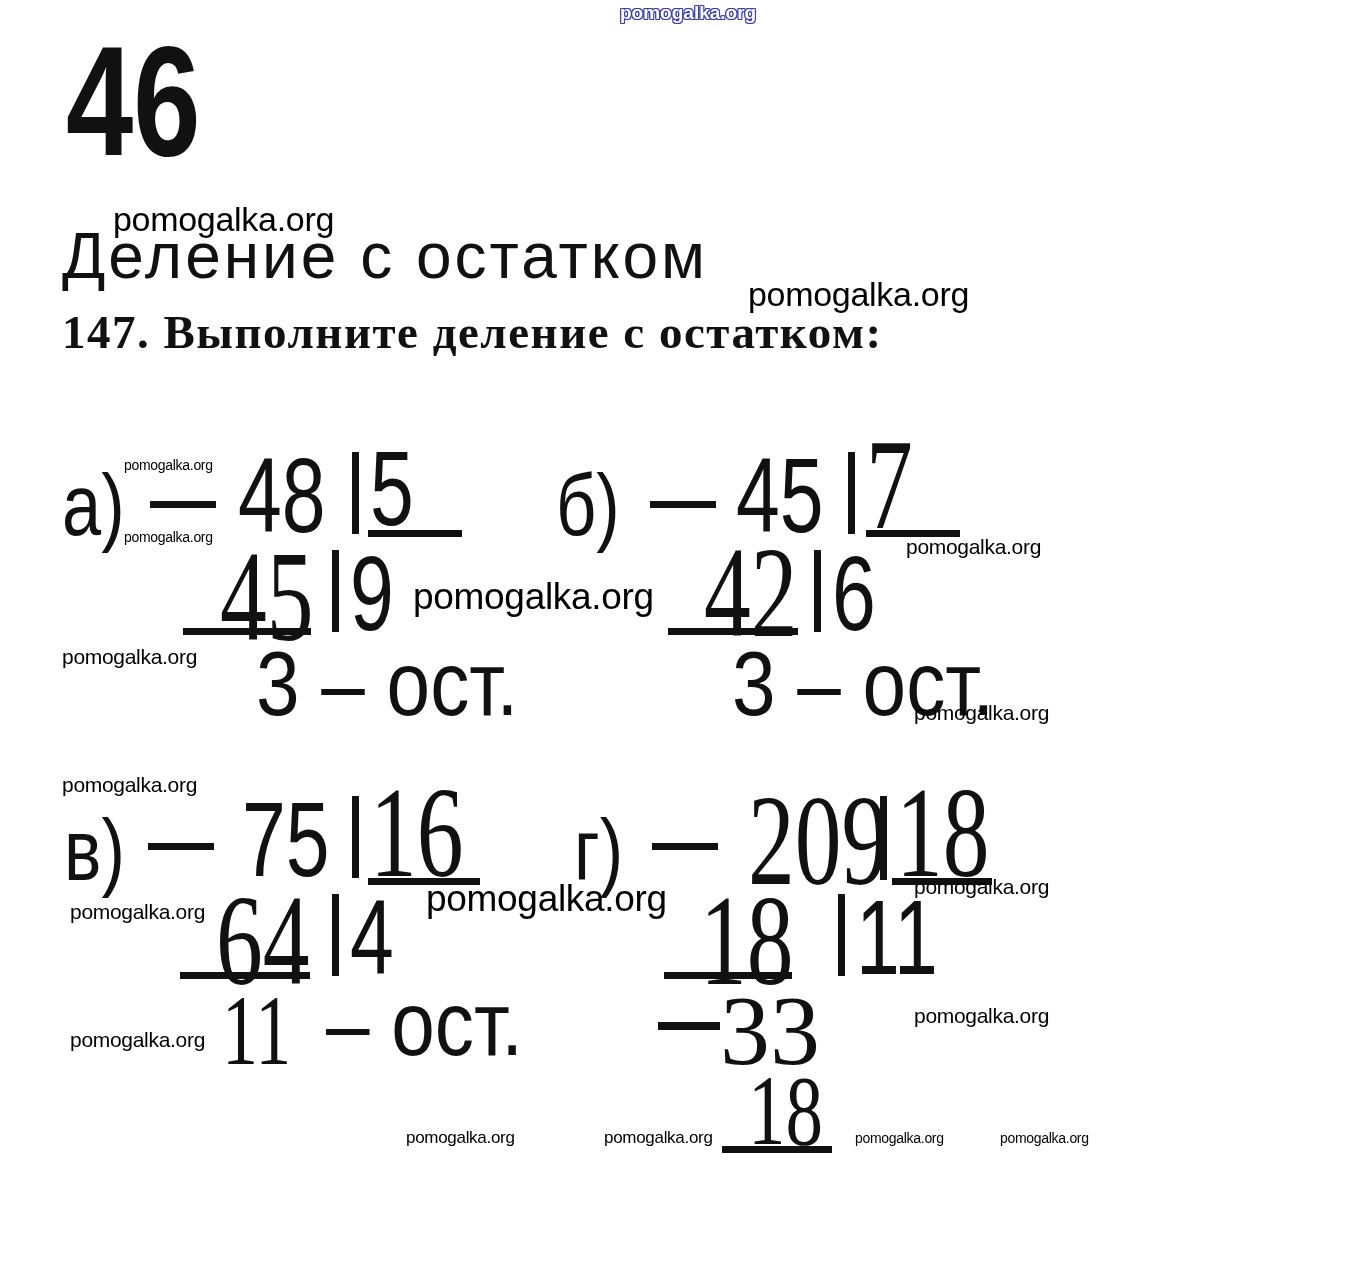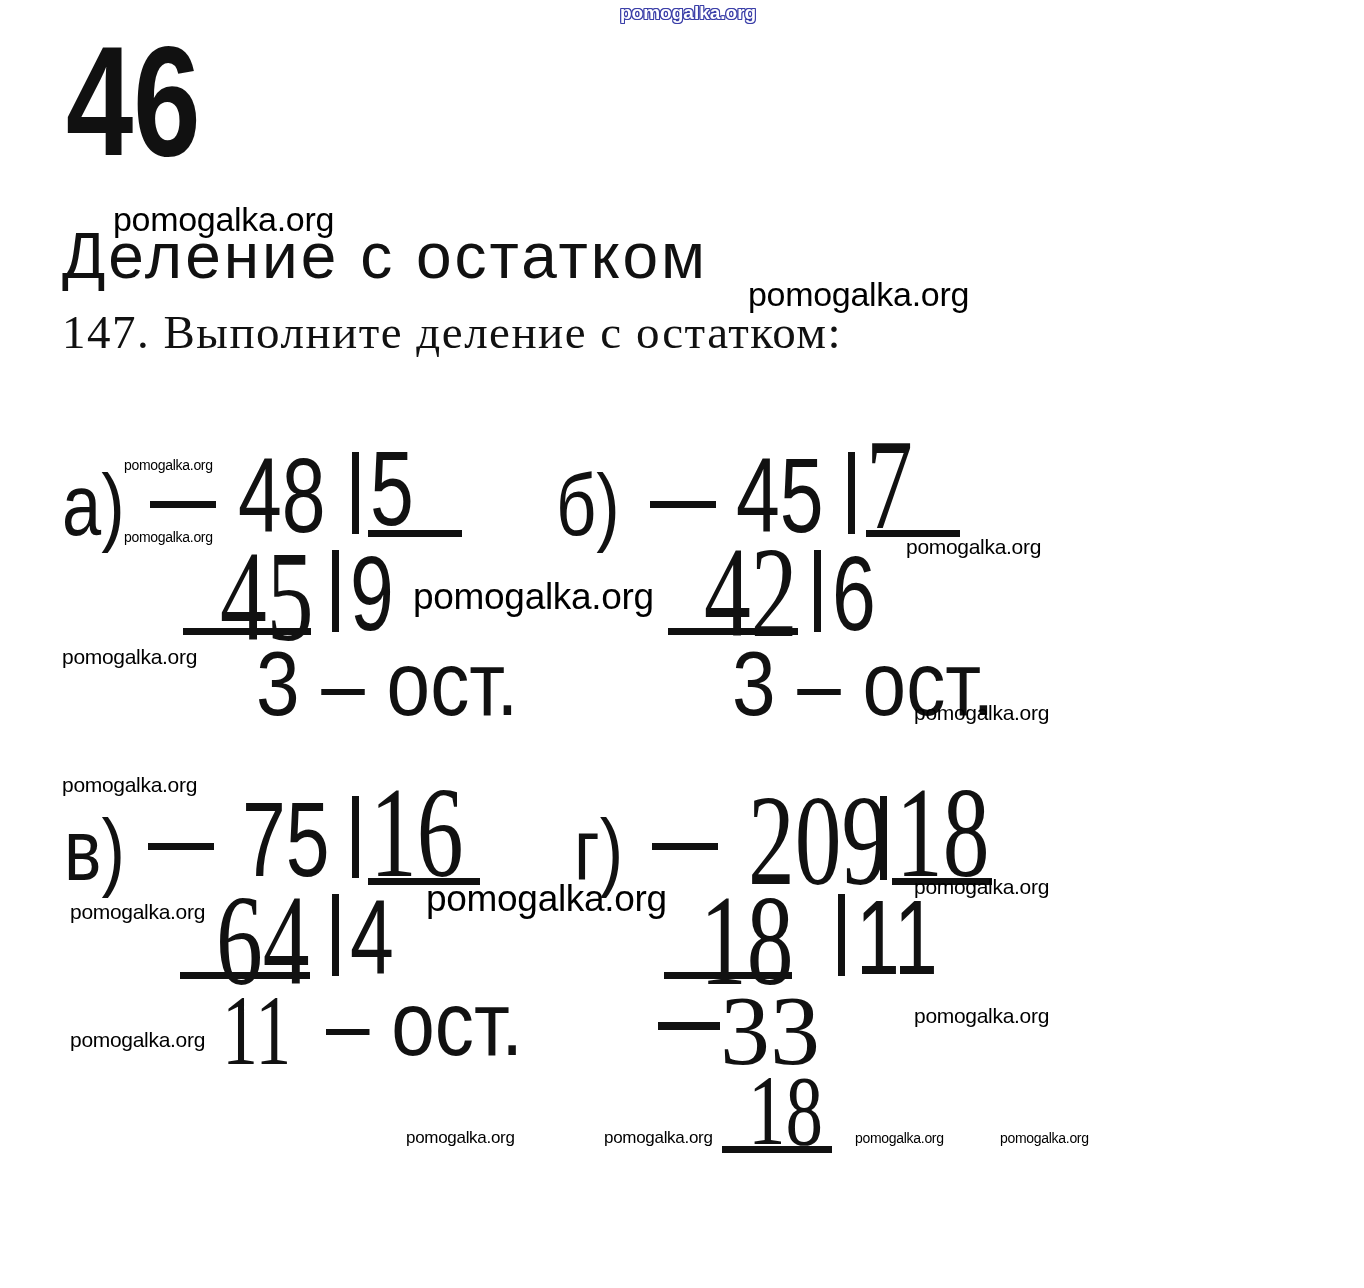--- a/index.html
+++ b/index.html
@@ -4,21 +4,21 @@
 <style>
   html,body{margin:0;padding:0;}
   body{
     width:1364px;height:1288px;position:relative;background:#ffffff;color:#111;
     font-family:"Liberation Sans",sans-serif;overflow:hidden;
   }
   .abs{position:absolute;white-space:nowrap;line-height:1;}
   .sx{transform-origin:0 0;}
   .pagenum{font-size:155px;font-weight:bold;transform:scaleX(0.78);}
   .title{font-size:64px;letter-spacing:3px;text-align:right;}
-  .heading{font-family:"Liberation Serif",serif;font-weight:normal;font-size:47px;letter-spacing:1.5px;}
+  .heading{font-family:"Liberation Serif",serif;font-weight:bold;font-size:47px;letter-spacing:1.5px;}
   .lbl{font-size:88px;transform:scaleX(0.8);}
   .big-sans{font-size:105px;transform:scaleX(0.75);}
   .big-serif{font-family:"Liberation Serif",serif;font-size:130px;transform:scaleX(0.72);}
   .mid-serif{font-family:"Liberation Serif",serif;font-size:100px;transform:scaleX(0.75);}
   .rem{font-size:90px;transform:scaleX(0.87);}
   .bar{position:absolute;background:#111;}
   .wm{color:#000;letter-spacing:-0.3px;}
   .wm-outline{
     font-size:19px;font-weight:bold;color:#fff;letter-spacing:0;
     text-shadow:-1px -1px 0 #3b3fa8,1px -1px 0 #3b3fa8,-1px 1px 0 #3b3fa8,1px 1px 0 #3b3fa8,

